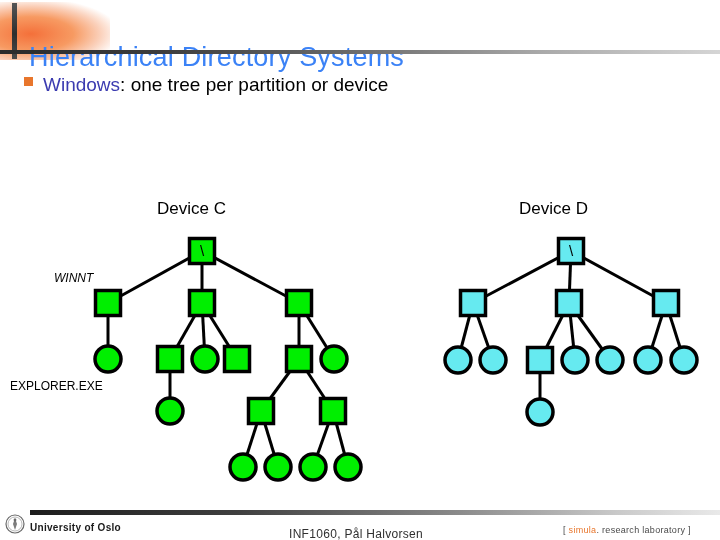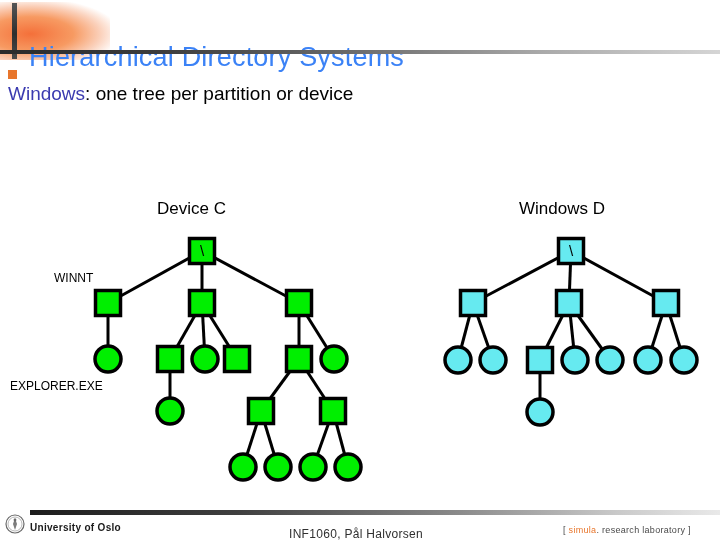--- a/index.html
+++ b/index.html
@@ -49,25 +49,24 @@
     left: 0px;
     top: 50px;
     width: 720px;
     height: 4px;
     background: linear-gradient(90deg, #2b2b2b 0%, #3c3c3c 22%, #6d6d6d 50%, #a9a9a9 75%, #d5d5d5 100%);
   }
 
   
   #bullet-row {
     position: absolute;
-    left: 8px;
+    left: 24px;
     top: 74px;
     display: flex;
-    align-items: flex-start;
-    flex-direction: column;
+    align-items: center;
   }
   #bullet-marker {
     width: 9px;
     height: 9px;
     background: #e8762c;
     margin-right: 10px;
     position: relative;
     top: -4px;
     flex: 0 0 auto;
   }
@@ -95,21 +94,21 @@
   }
   #caption-device-c { left: 157px; top: 199px; }
   #caption-device-d { left: 519px; top: 199px; }
 
   .node-label {
     position: absolute;
     font-size: 12px;
     line-height: 14px;
     white-space: nowrap;
   }
-  #label-winnt { left: 54px; top: 271px; }
+  #label-winnt { left: 54px; top: 271px; font-style: italic; }
   #label-explorer { left: 10px; top: 379px; }
 
   #filename-note {
     position: absolute;
     left: 389px;
     top: 458px;
     font-size: 16px;
     line-height: 21px;
     white-space: nowrap;
   }
@@ -229,21 +228,21 @@
       <circle cx="493" cy="360" r="13" fill="#66eaf0" stroke="#000000" stroke-width="3.5"></circle>
       <rect x="527.5" y="347.5" width="25" height="25" fill="#66eaf0" stroke="#000000" stroke-width="3.5"></rect>
       <circle cx="575" cy="360" r="13" fill="#66eaf0" stroke="#000000" stroke-width="3.5"></circle>
       <circle cx="610" cy="360" r="13" fill="#66eaf0" stroke="#000000" stroke-width="3.5"></circle>
       <circle cx="648" cy="360" r="13" fill="#66eaf0" stroke="#000000" stroke-width="3.5"></circle>
       <circle cx="684" cy="360" r="13" fill="#66eaf0" stroke="#000000" stroke-width="3.5"></circle>
       <circle cx="540" cy="412" r="13" fill="#66eaf0" stroke="#000000" stroke-width="3.5"></circle>
     </svg>
 
   <div class="tree-caption" id="caption-device-c">Device C</div>
-  <div class="tree-caption" id="caption-device-d">Windows D</div>
+  <div class="tree-caption" id="caption-device-d">Device D</div>
 
   <div class="node-label" id="label-winnt">WINNT</div>
   <div class="node-label" id="label-explorer">EXPLORER.EXE</div>
 
   <div id="filename-note">
   </div>
 </div>
 
 <div id="footer-rule"></div>
 <svg id="uio-logo" viewBox="0 0 20 24">

